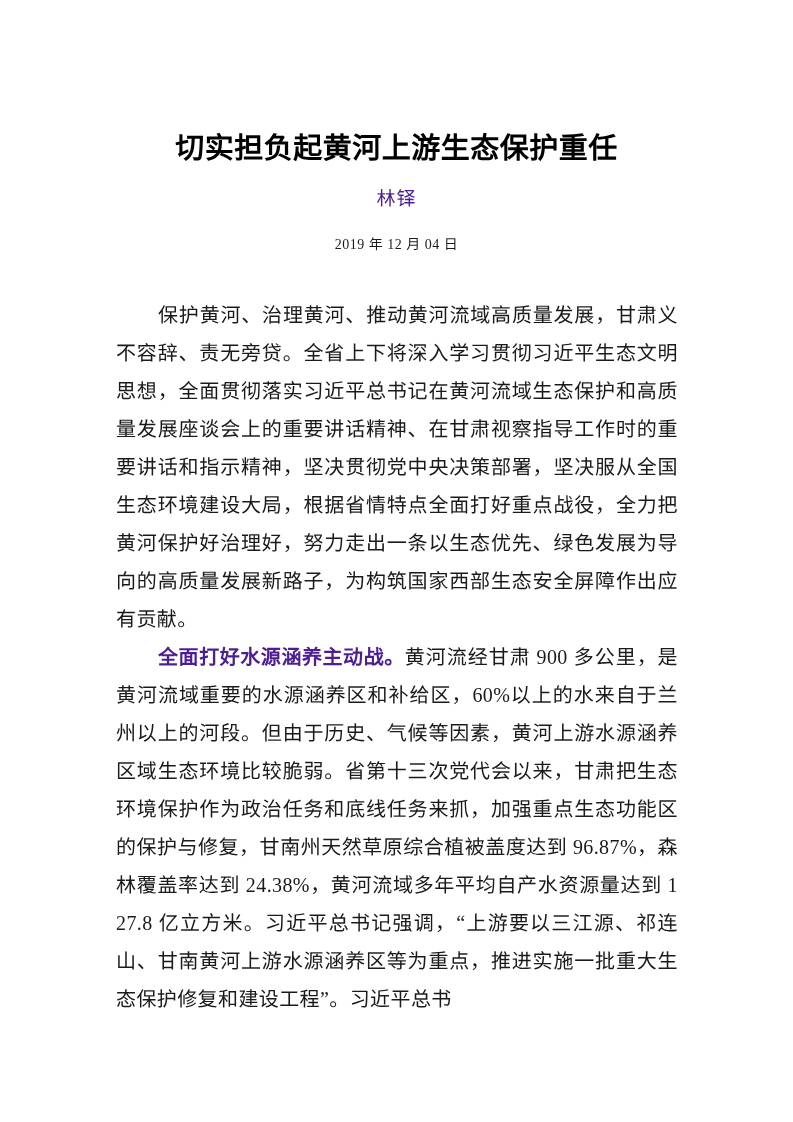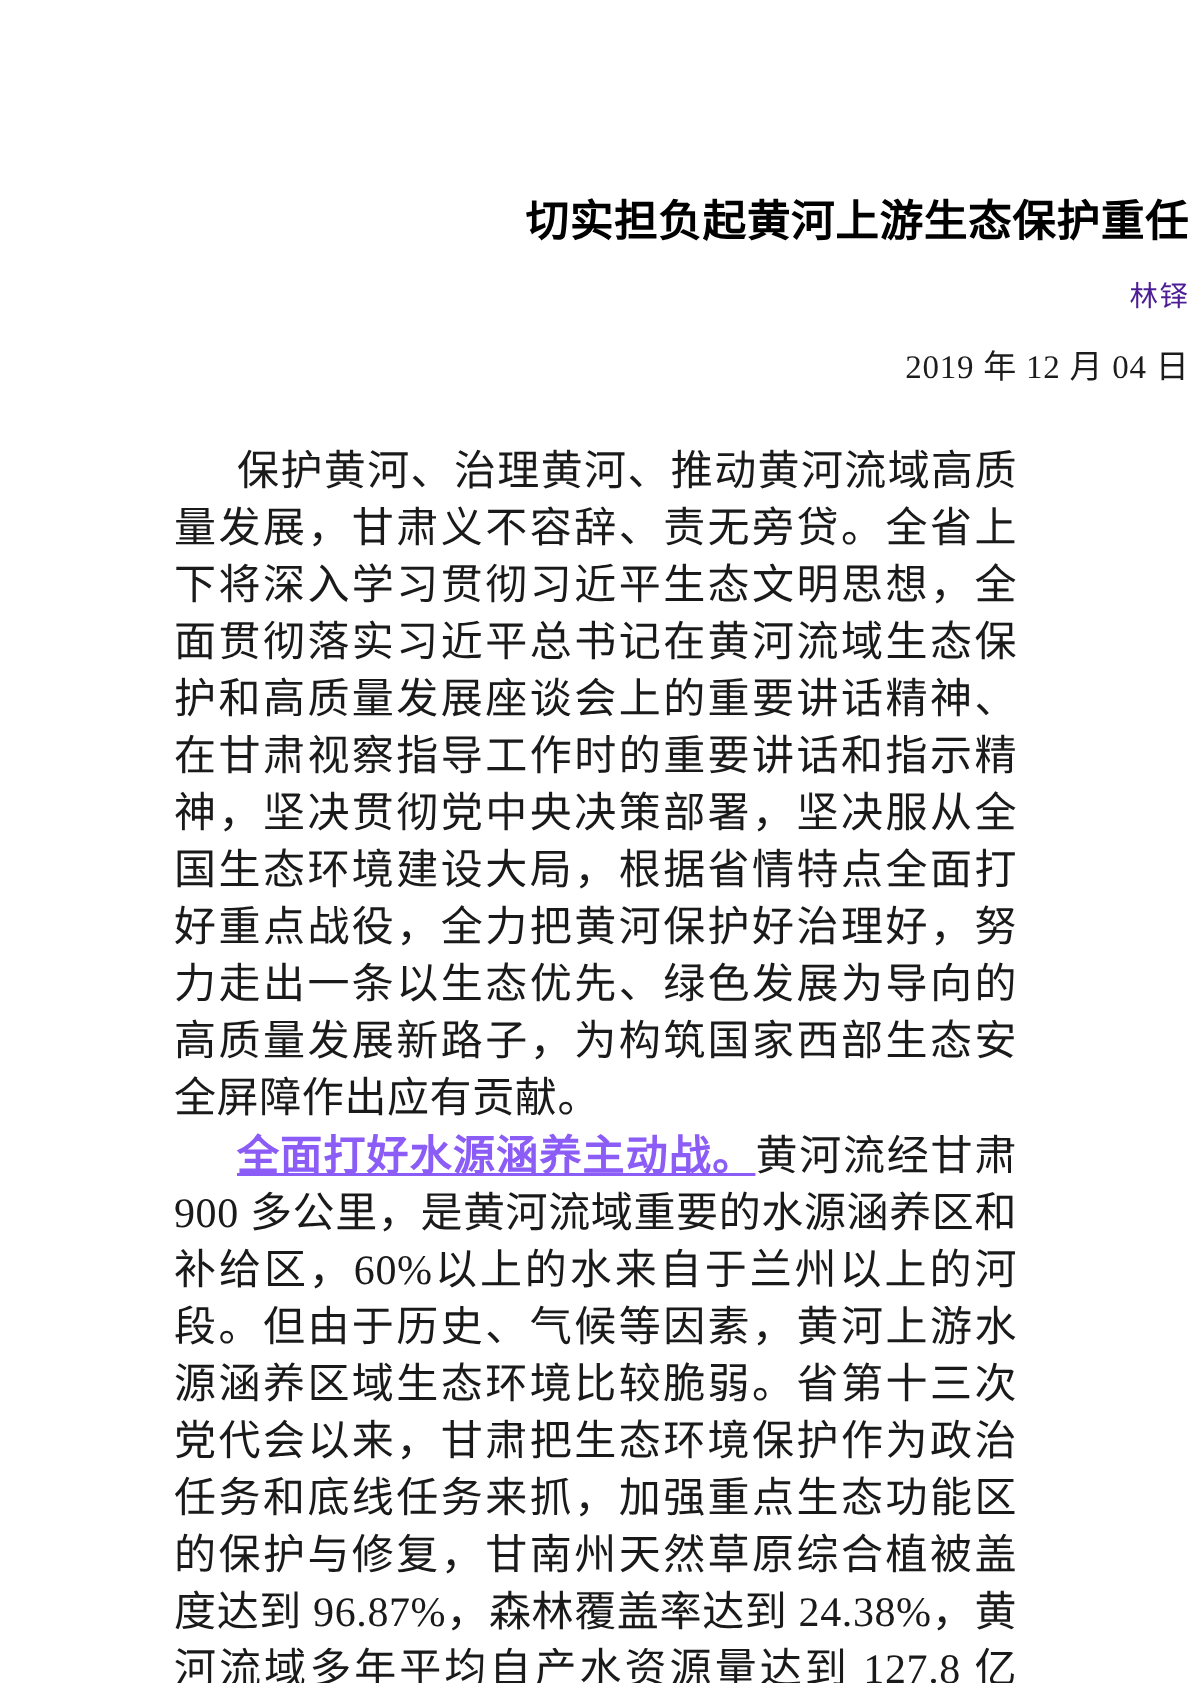--- a/index.html
+++ b/index.html
@@ -21,21 +21,21 @@
     color: #1a1a1a;
     -webkit-font-smoothing: antialiased;
   }
 
   
   .doc-header {
     position: absolute;
     left: 0;
     right: 0;
     top: 128px;
-    text-align: right;
+    text-align: center;
   }
 
   .doc-title {
     font-family: "Liberation Sans", "DejaVu Sans", sans-serif;
     font-weight: 700;
     font-size: 29px;
     line-height: 40px;
     letter-spacing: 0.5px;
     color: #000000;
     margin: 0;
@@ -46,58 +46,57 @@
     font-family: "Liberation Serif", "DejaVu Serif", serif;
     font-size: 19px;
     line-height: 30px;
     margin-top: 16px;
     color: #4c1d95;
     letter-spacing: 1px;
   }
 
   .doc-date {
     font-family: "Liberation Serif", "DejaVu Serif", serif;
-    font-size: 22px;
+    font-size: 14px;
     line-height: 28px;
     margin-top: 17px;
     color: #1c1c1c;
     letter-spacing: 0.5px;
   }
 
   
   .doc-body {
     position: absolute;
     left: 116px;
     top: 296px;
     width: 562px;
   }
 
   .para {
     font-family: "Liberation Serif", "DejaVu Serif", serif;
-    font-size: 28px;
+    font-size: 20px;
     line-height: 38px;
     text-align: justify;
     text-justify: inter-character;
     text-indent: 42px;
     margin: 0;
     color: #1a1a1a;
     letter-spacing: 0.4px;
     word-break: break-all;
   }
 
   .para + .para {
     margin-top: 0;
   }
 
   .lead-in {
     font-family: "Liberation Sans", "DejaVu Sans", sans-serif;
     font-weight: 700;
-    color: #8b5cf6;
+    color: #4c1d95;
     letter-spacing: 0;
-    text-decoration: underline;
   }
 </style>
 </head>
 <body>
 
 <div class="page">
 
   <header class="doc-header">
     <h1 class="doc-title">切实担负起黄河上游生态保护重任</h1>
     <div class="doc-author">林铎</div>

